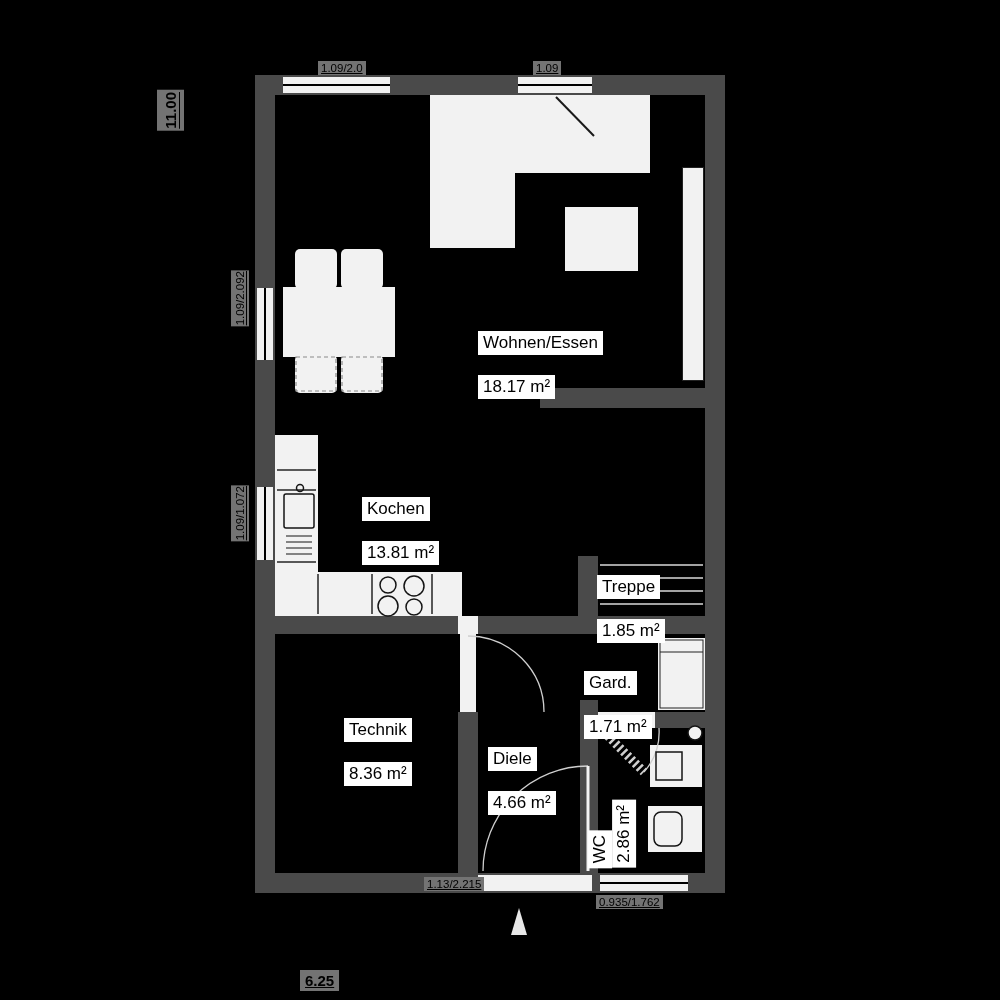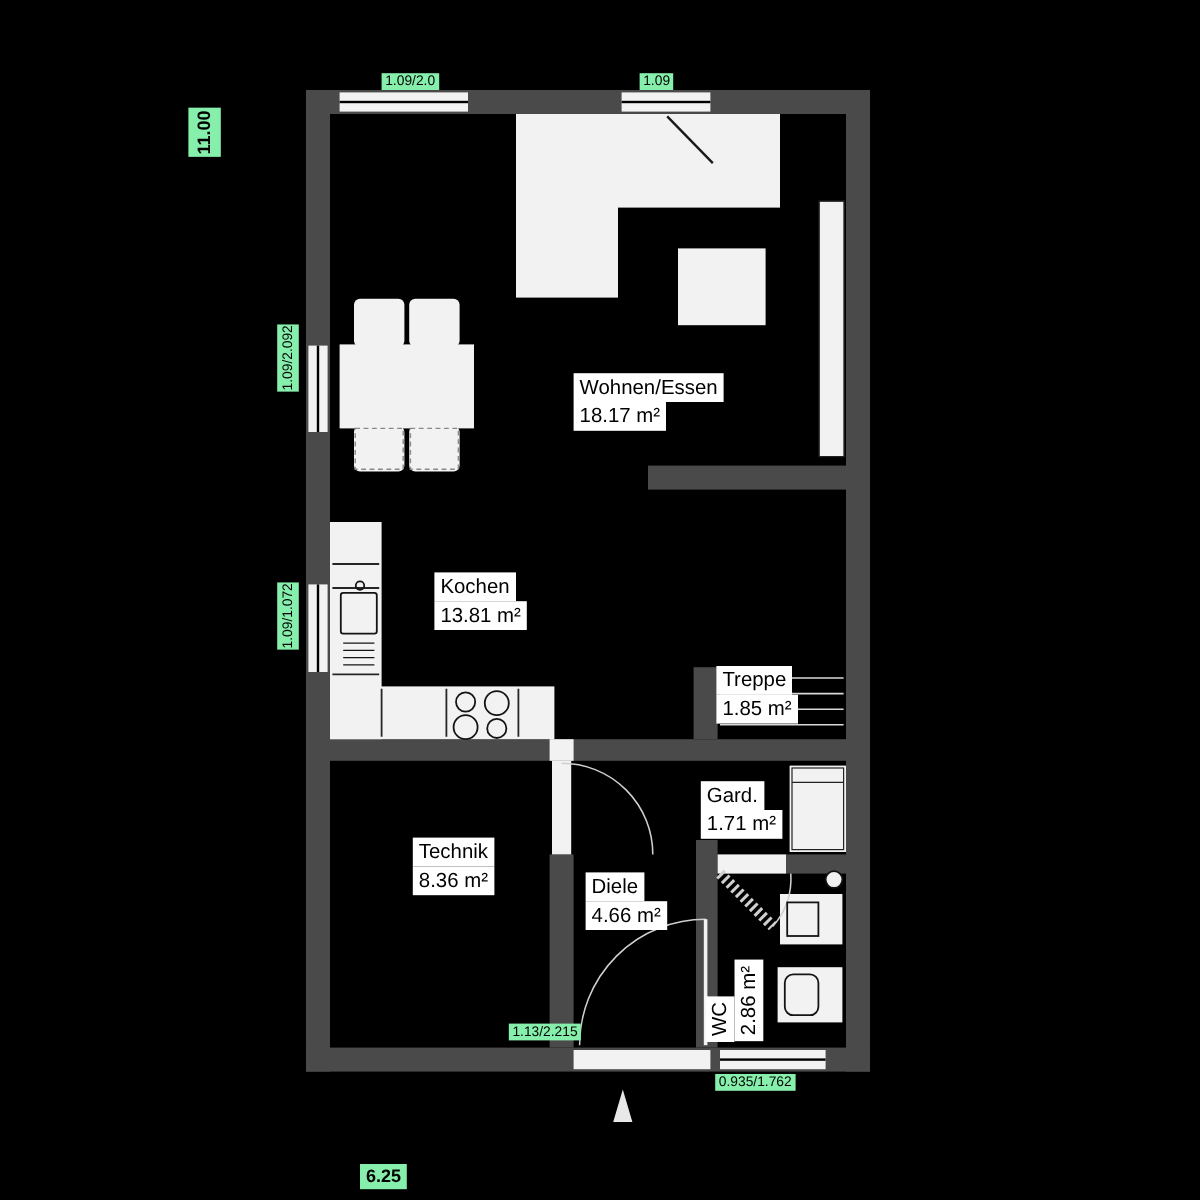--- a/index.html
+++ b/index.html
@@ -4,26 +4,26 @@
 <style>
   html,body{margin:0;padding:0;background:#000;}
   #stage{position:relative;width:1000px;height:1000px;background:#000;overflow:hidden;
          font-family:"Liberation Sans",sans-serif;}
   .wall{position:absolute;background:#4a4a4a;}
   .win{position:absolute;background:#f2f2f2;}
   .win-line-h{position:absolute;left:0;right:0;top:7px;height:2px;background:#000;}
   .win-line-v{position:absolute;top:0;bottom:0;left:7px;width:2px;background:#000;}
   .fix{position:absolute;background:#f2f2f2;}
   .room-label{position:absolute;display:flex;flex-direction:column;align-items:flex-start;z-index:30;}
-  .room-label span{background:#fff;color:#000;font-size:17px;line-height:1.3;padding:1px 5px;white-space:nowrap;}
+  .room-label span{background:#fff;color:#000;font-size:17px;line-height:1.3;padding:1px 5px;white-space:nowrap;margin-top:20px;}
   .room-label-v{position:absolute;display:flex;flex-direction:row;align-items:flex-end;z-index:30;}
   .room-label-v span{writing-mode:vertical-rl;transform:rotate(180deg);background:#fff;color:#000;
        font-size:17px;line-height:1.3;padding:5px 1px;white-space:nowrap;}
-  .dim{position:absolute;background:#86efac;color:#000;font-size:11.5px;padding:1px 3px;
-       white-space:nowrap;z-index:30;}
+  .dim{position:absolute;background:#737373;color:#000;font-size:11.5px;padding:1px 3px;
+       white-space:nowrap;z-index:30;text-decoration:underline;}
   .dimv{writing-mode:vertical-rl;transform:rotate(180deg);}
   .dimbig{font-size:15px;font-weight:bold;padding:2px 5px;}
   .chair{position:absolute;background:#f2f2f2;border-radius:5px;}
   svg.linework{position:absolute;left:0;top:0;z-index:20;pointer-events:none;}
   #north-arrow{position:absolute;left:511px;top:908px;width:0;height:0;
        border-left:8px solid transparent;border-right:8px solid transparent;
        border-bottom:27px solid #e8e8e8;z-index:25;}
 </style>
 </head>
 <body>
@@ -145,17 +145,17 @@
   <div class="room-label-v" style="left:588px;top:786px;height:82px">
     <span>WC</span>
     <span>2.86 m²</span>
   </div>
 
   <div class="dim" style="left:318px;top:61px">1.09/2.0</div>
   <div class="dim" style="left:533px;top:61px">1.09</div>
   <div class="dim dimv dimbig" style="left:157px;top:90px">11.00</div>
   <div class="dim dimv" style="left:231px;top:270px">1.09/2.092</div>
   <div class="dim dimv" style="left:231px;top:485px">1.09/1.072</div>
-  <div class="dim" style="left:424px;top:853px">1.13/2.215</div>
+  <div class="dim" style="left:424px;top:877px">1.13/2.215</div>
   <div class="dim" style="left:596px;top:895px">0.935/1.762</div>
   <div class="dim dimbig" style="left:300px;top:970px">6.25</div>
 
 </div>
 
 </body></html>

